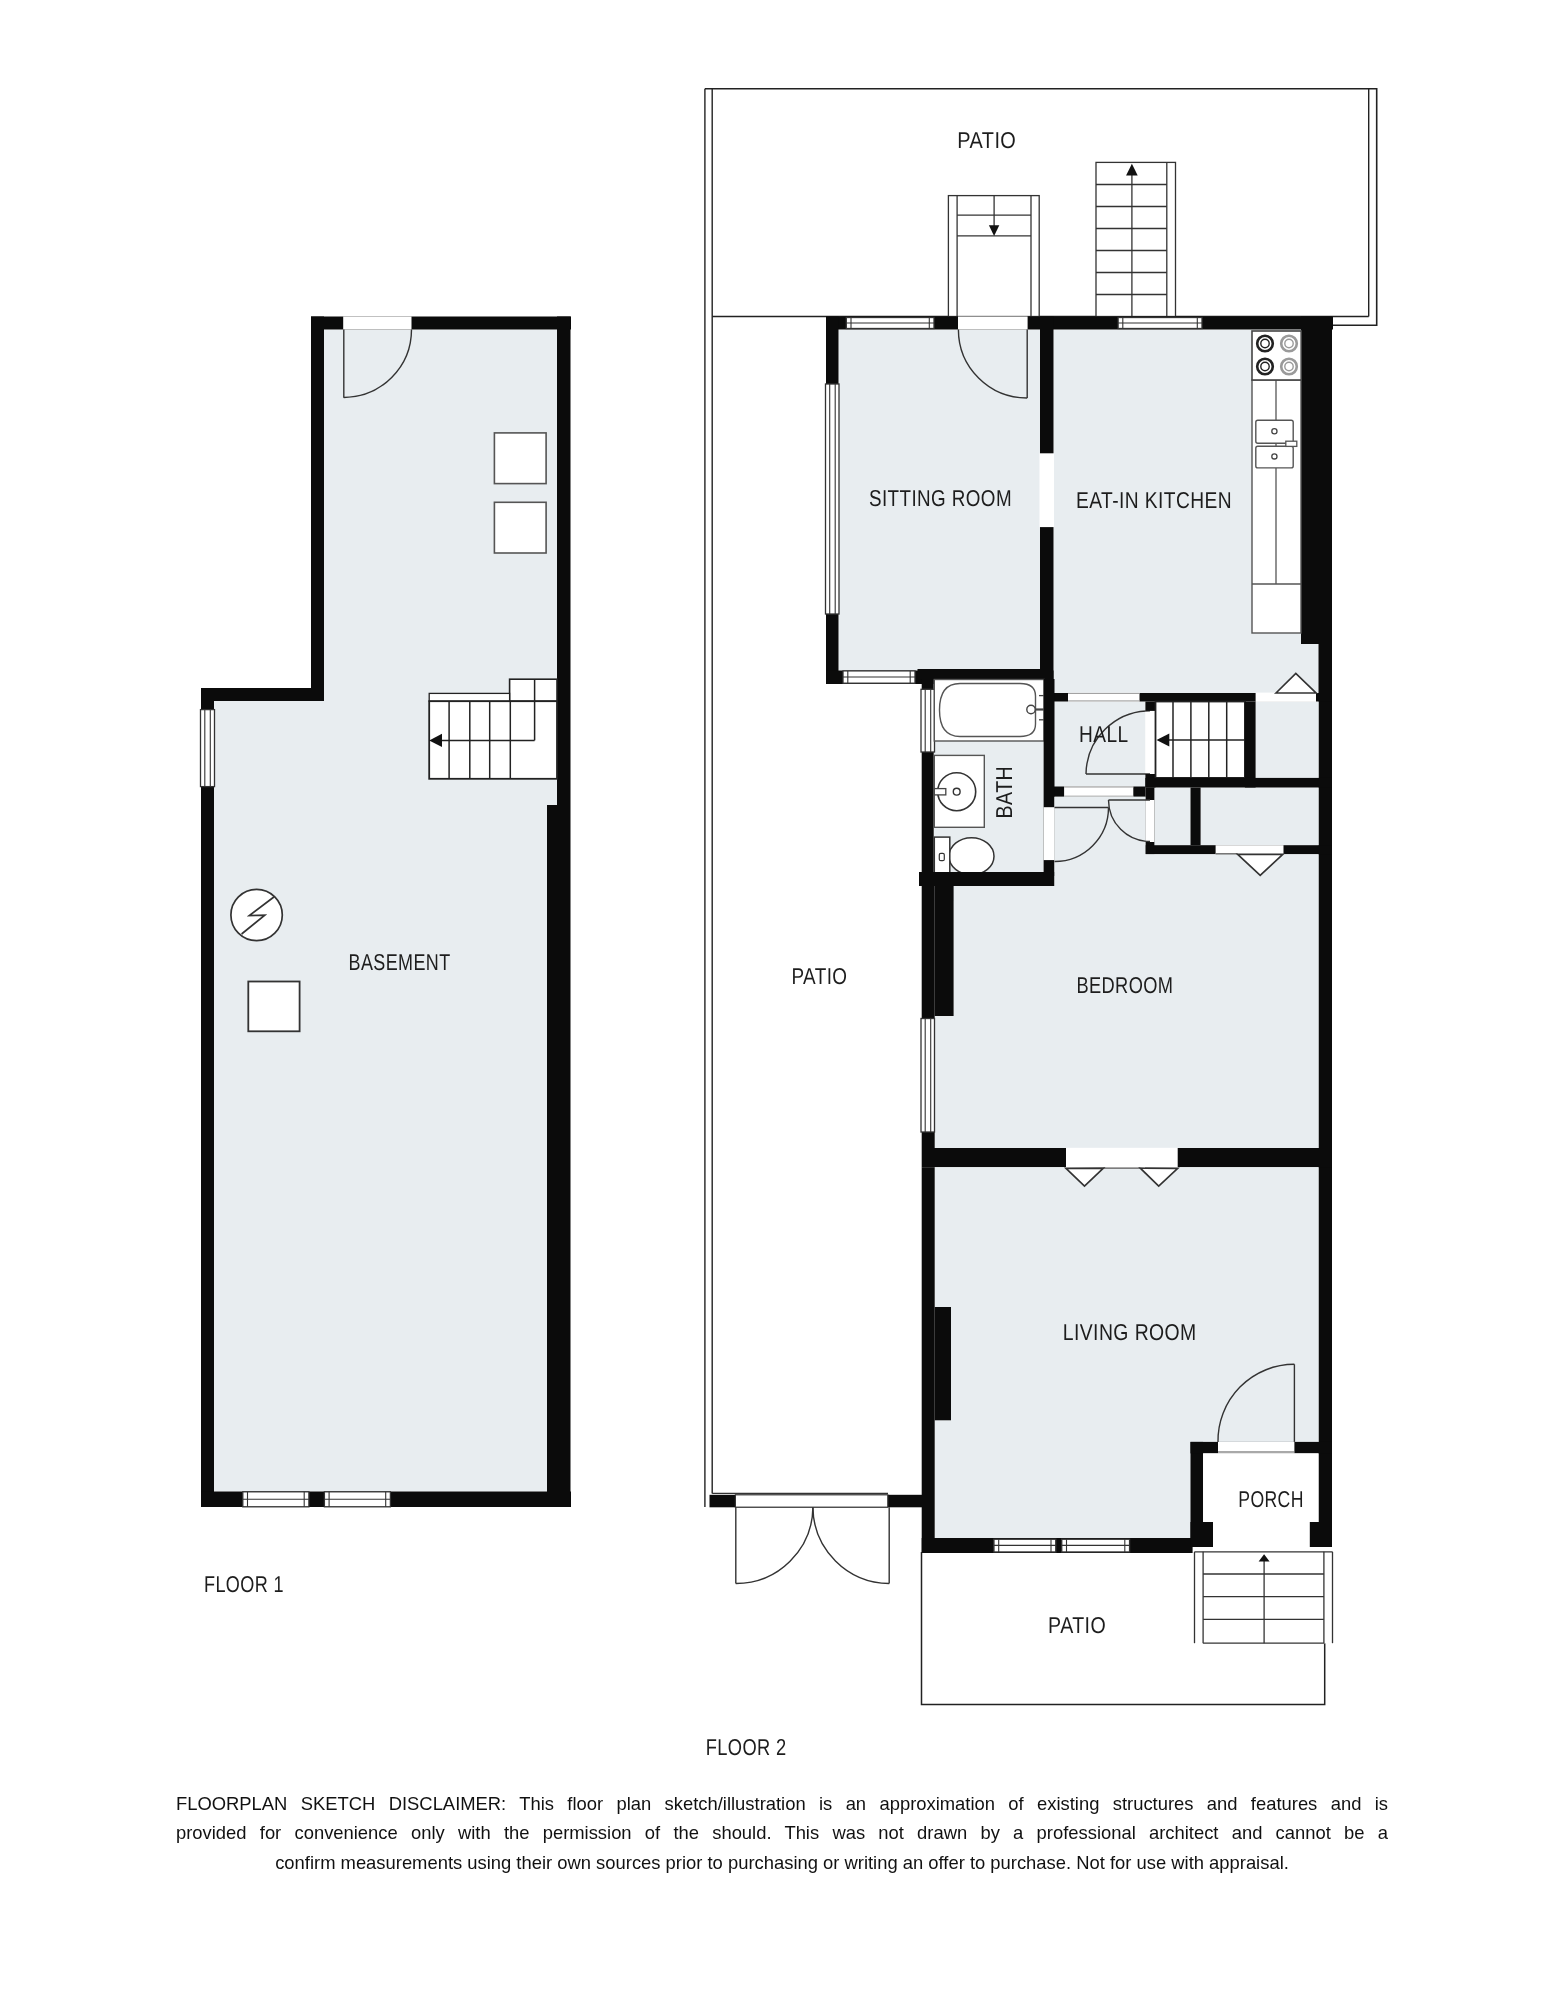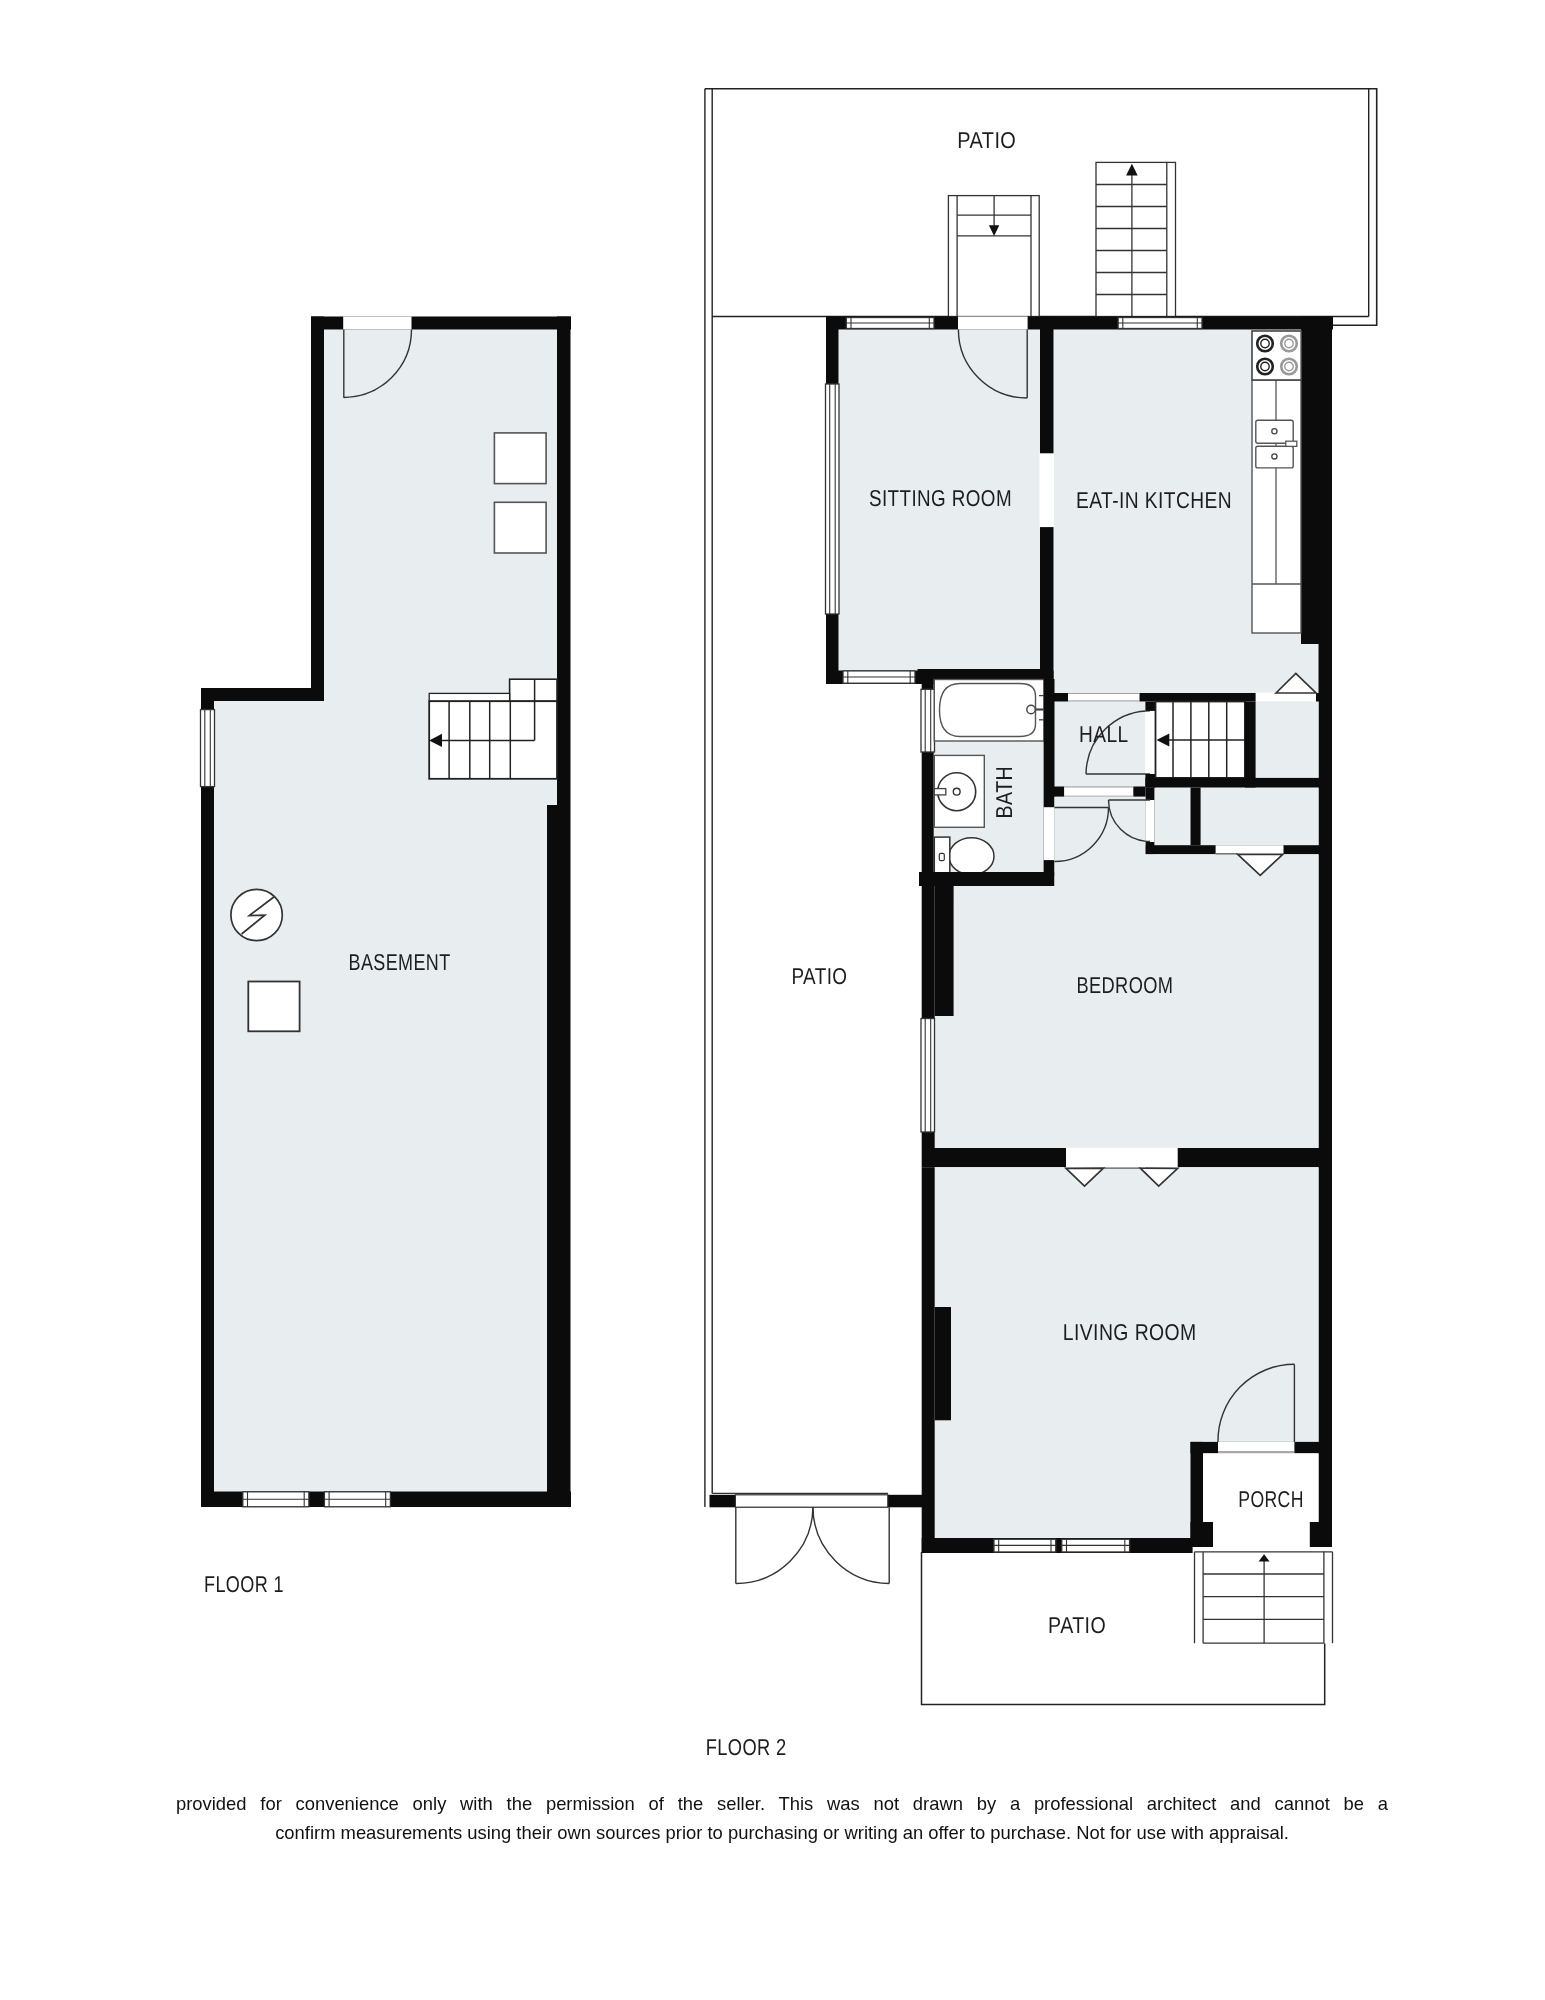--- a/index.html
+++ b/index.html
@@ -423,16 +423,17 @@
 
 <text class="lbl" x="1238.3" y="1506.5" textLength="65.5" lengthAdjust="spacingAndGlyphs">PORCH</text>
 
 <text class="lbl" x="1048.1" y="1632.5" textLength="58" lengthAdjust="spacingAndGlyphs">PATIO</text>
 
 <text class="lbl" x="705.7" y="1755" textLength="81" lengthAdjust="spacingAndGlyphs">FLOOR 2</text>
 </g>
 </svg>
 
 <div id="disc">
-<div class="j">provided for convenience only with the permission of the seller. This was not drawn by a professional architect and cannot be a</div>
+<div class="j">FLOORPLAN SKETCH DISCLAIMER: This floor plan sketch/illustration is an approximation of existing structures and features and is</div>
+<div class="j">provided for convenience only with the permission of the should. This was not drawn by a professional architect and cannot be a</div>
 <div class="l">confirm measurements using their own sources prior to purchasing or writing an offer to purchase. Not for use with appraisal.</div>
 </div>
 </div>
 
 </body></html>

